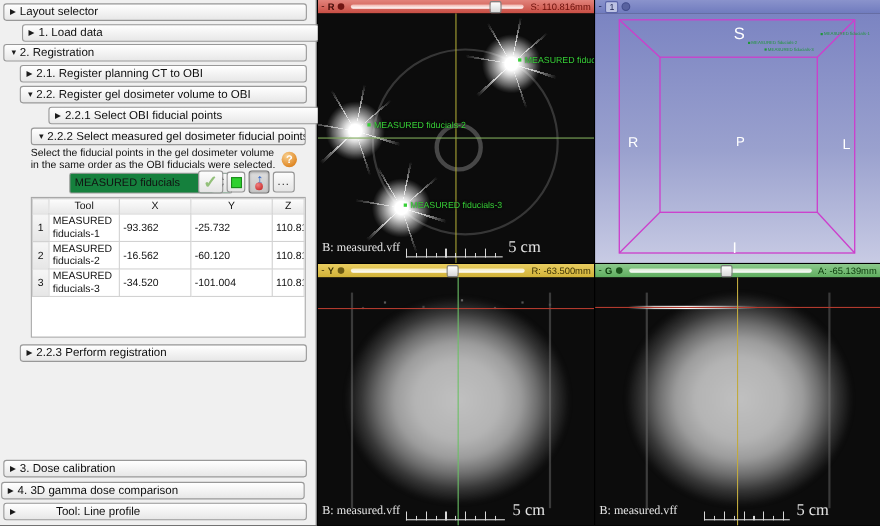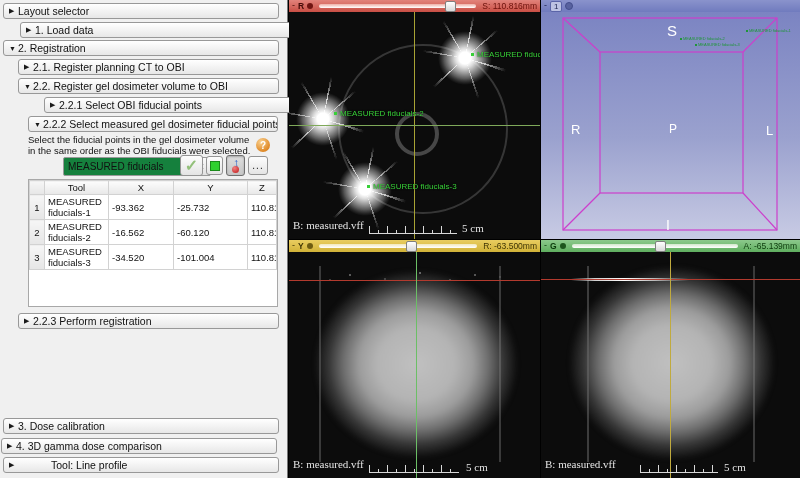--- a/index.html
+++ b/index.html
@@ -76,21 +76,21 @@
   #v-green .groove{background:linear-gradient(#d3e9cd,#fff);}
   #v-3d .hdr{background:linear-gradient(#8a93cc,#707bbe);color:#1c2350;}
   #v-3d .idbox{background:#bcc2e3;border:1px solid #5a64a8;border-radius:2px;font-size:8px;
                padding:0 3px;line-height:9px;}
   #v-3d .pin{background:#58629f;border:1px solid #434d8c;}
 
   .content{position:absolute;left:0;top:12px;right:0;bottom:0;background:#0c0c0c;overflow:hidden;}
 
   
   .vol{position:absolute;left:4px;bottom:8px;color:#e4e4e4;font-family:"Liberation Serif",serif;font-size:11px;z-index:4;}
-  .scale{position:absolute;bottom:5px;color:#e4e4e4;font-family:"Liberation Serif",serif;font-size:11px;z-index:4;}
+  .scale{position:absolute;bottom:5px;color:#e4e4e4;font-family:"Liberation Serif",serif;font-size:15px;z-index:4;}
   .ruler{position:absolute;bottom:5px;height:8px;z-index:4;
          background-image:
            repeating-linear-gradient(90deg,#d8d8d8 0 1px,transparent 1px 18px),
            repeating-linear-gradient(90deg,#d8d8d8 0 1px,transparent 1px 9px),
            linear-gradient(#d8d8d8,#d8d8d8);
          background-size:100% 100%,100% 4px,100% 1px;
          background-position:0 0,left bottom,left bottom;
          background-repeat:no-repeat;}
 
   .yline{position:absolute;top:0;bottom:0;width:1px;z-index:3;}

